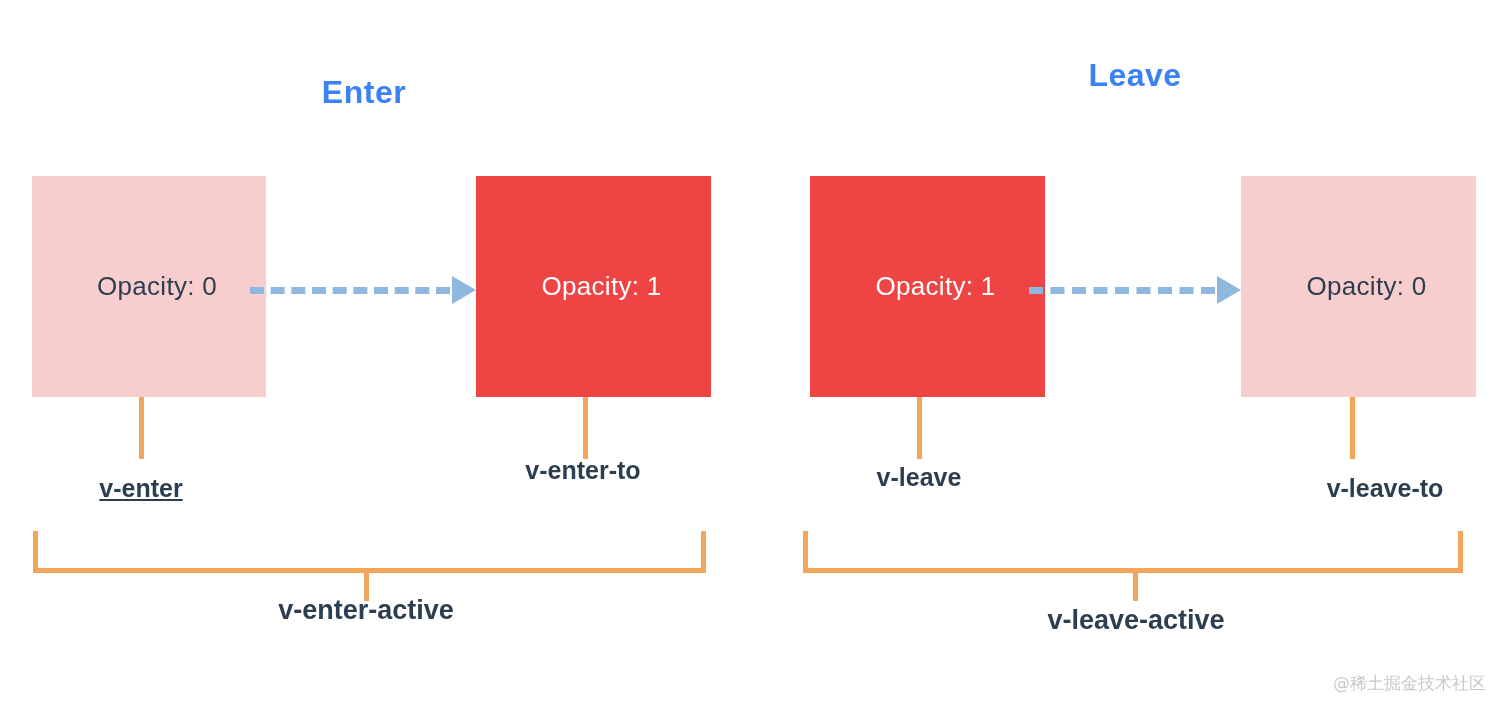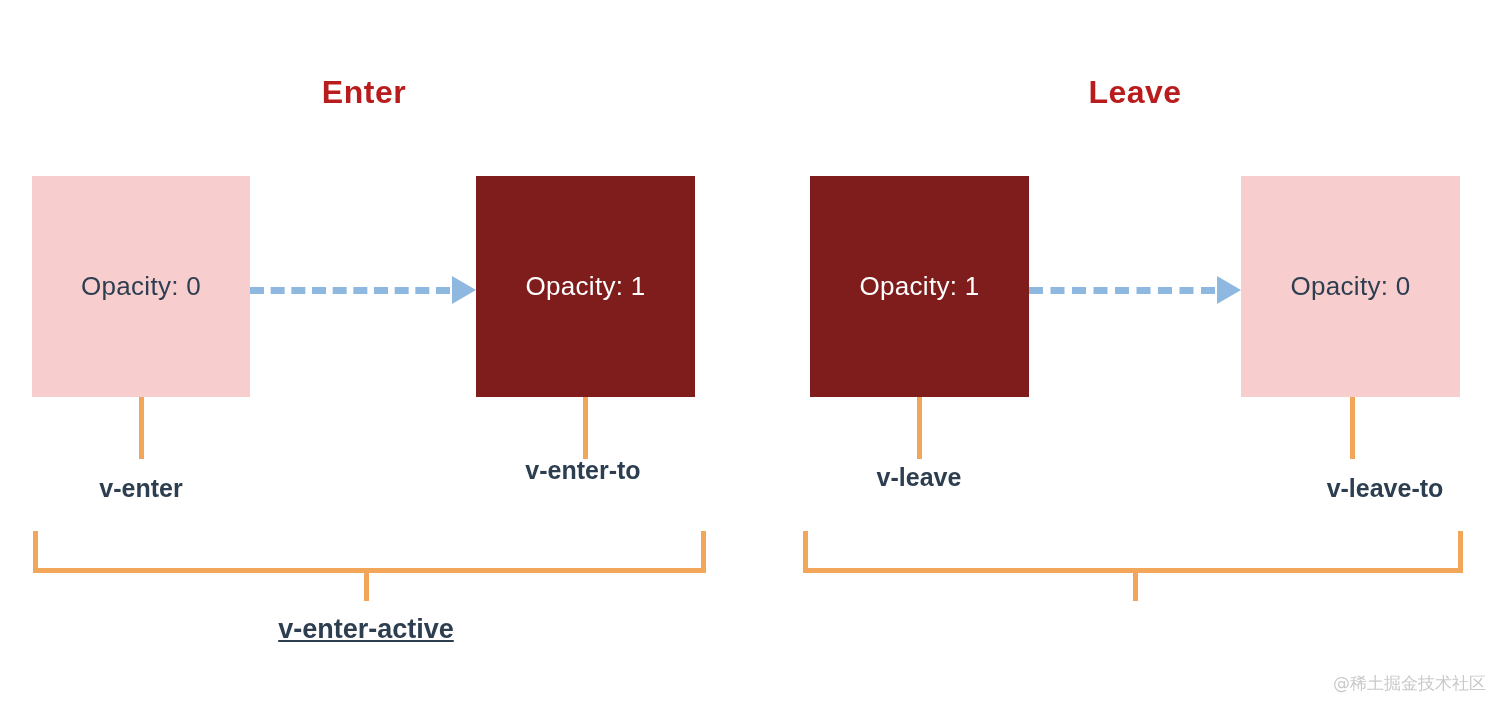--- a/index.html
+++ b/index.html
@@ -16,43 +16,44 @@
     height: 718px;
     background: #ffffff;
     overflow: hidden;
   }
 
   
   .section-title {
     position: absolute;
     font-size: 32px;
     font-weight: bold;
-    color: #b91c1c;
+    color: #3b82f6;
     letter-spacing: 0.5px;
     white-space: nowrap;
     text-align: center;
     transform: translateX(-50%);
   }
 
   
   .op-box {
     position: absolute;
     display: flex;
     align-items: center;
     justify-content: center;
     font-size: 26px;
     letter-spacing: 0.3px;
     white-space: nowrap;
+    padding-left: 16px;
   }
   .op-box.light {
     background: #F7CDCE;
     color: #2C3E50;
   }
   .op-box.solid {
-    background: #7f1d1d;
+    background: #ef4444;
     color: #FFFFFF;
   }
 
   
   .arrow-wrap {
     position: absolute;
     height: 14px;
     display: flex;
     align-items: center;
   }
@@ -135,30 +136,30 @@
   <div class="arrow-wrap" style="left:250px; top:283px; width:226px;">
     <span class="arrow-line"></span>
     <span class="arrow-head"></span>
   </div>
 
   <div class="op-box solid" style="left:476px; top:176px; width:219px; height:221px;">
     <span>Opacity: 1</span>
   </div>
 
   <div class="stem" style="left:139px; top:397px; height:62px;"></div>
-  <div class="class-label" style="left:141px; top:474px;">v-enter</div>
+  <div class="class-label" style="left:141px; top:474px;text-decoration:underline;">v-enter</div>
 
   <div class="stem" style="left:583px; top:397px; height:62px;"></div>
   <div class="class-label" style="left:583px; top:456px;">v-enter-to</div>
 
   <div class="bracket" style="left:33px; top:531px; width:673px;"></div>
   <div class="bracket-stem" style="left:364px; top:568px; height:33px;"></div>
-  <div class="bracket-label" style="left:366px; top:614px;text-decoration:underline;">v-enter-active</div>
+  <div class="bracket-label" style="left:366px; top:595px;">v-enter-active</div>
 
-  <div class="section-title" style="left:1135px; top:74px;">Leave</div>
+  <div class="section-title" style="left:1135px; top:57px;">Leave</div>
 
   <div class="op-box solid" style="left:810px; top:176px; width:219px; height:221px;">
     <span>Opacity: 1</span>
   </div>
 
   <div class="arrow-wrap" style="left:1029px; top:283px; width:212px;">
     <span class="arrow-line"></span>
     <span class="arrow-head"></span>
   </div>
 
@@ -167,16 +168,17 @@
   </div>
 
   <div class="stem" style="left:917px; top:397px; height:62px;"></div>
   <div class="class-label" style="left:919px; top:463px;">v-leave</div>
 
   <div class="stem" style="left:1350px; top:397px; height:62px;"></div>
   <div class="class-label" style="left:1345px; top:474px;margin-left:40px;">v-leave-to</div>
 
   <div class="bracket" style="left:803px; top:531px; width:660px;"></div>
   <div class="bracket-stem" style="left:1133px; top:568px; height:33px;"></div>
+  <div class="bracket-label" style="left:1136px; top:605px;">v-leave-active</div>
 
   <div class="watermark" style="left:1333px; top:672px;">@稀土掘金技术社区</div>
 
 </div>
 
 </body></html>

